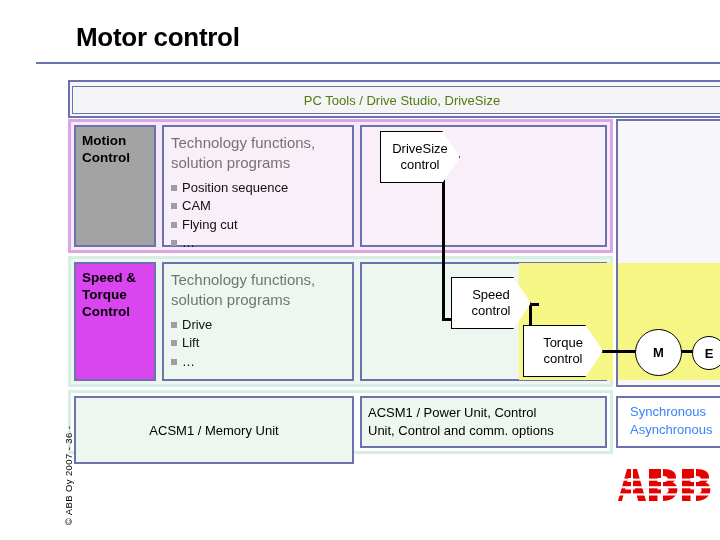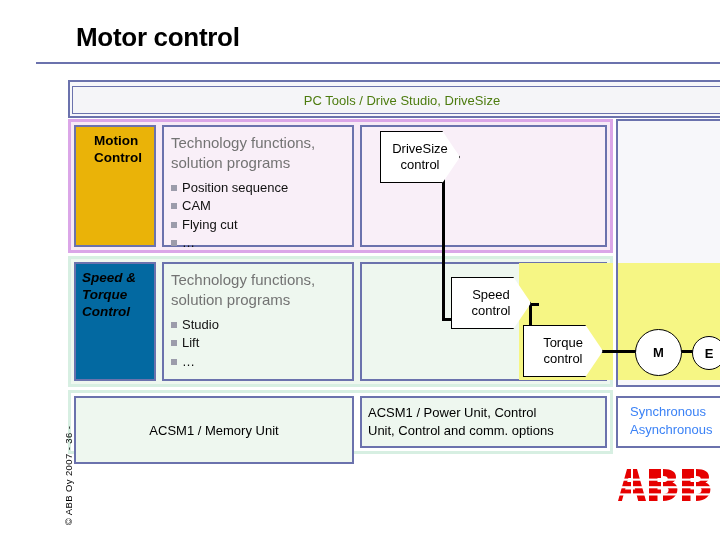--- a/index.html
+++ b/index.html
@@ -33,44 +33,43 @@
     font-size:13px;color:#4d7c0f;
   }
 
   
   #row1-outer{
     position:absolute;left:32px;top:119px;width:545px;height:134px;
     border:3px solid #dba6e8;background:#f7eaf6;box-sizing:border-box;
   }
   #row1-label-box{
     position:absolute;left:38px;top:125px;width:82px;height:122px;
-    border:2px solid #6b72ad;background:#eab308;box-sizing:border-box;
-    padding:6px 0 0 18px;
+    border:2px solid #6b72ad;background:#a3a3a3;box-sizing:border-box;
+    padding:6px 0 0 6px;
   }
   #row1-label-box .lbl{font-size:13.5px;font-weight:bold;color:#000;line-height:1.25;}
   #row1-func-box{
     position:absolute;left:126px;top:125px;width:192px;height:122px;
     border:2px solid #6b72ad;background:#f9eff8;box-sizing:border-box;
     padding:6px 0 0 7px;
   }
   #row1-ctrl-box{
     position:absolute;left:324px;top:125px;width:247px;height:122px;
     border:2px solid #6b72ad;background:#f9eff8;box-sizing:border-box;
   }
 
   
   #row2-outer{
     position:absolute;left:32px;top:256px;width:545px;height:131px;
     border:3px solid #d7efe2;background:#eef7ef;box-sizing:border-box;
   }
   #row2-label-box{
     position:absolute;left:38px;top:262px;width:82px;height:119px;
-    border:2px solid #6b72ad;background:#0369a1;box-sizing:border-box;
+    border:2px solid #6b72ad;background:#d946ef;box-sizing:border-box;
     padding:6px 0 0 6px;
-    font-style:italic;
   }
   #row2-label-box .lbl{font-size:13.5px;font-weight:bold;color:#000;line-height:1.25;}
   #row2-func-box{
     position:absolute;left:126px;top:262px;width:192px;height:119px;
     border:2px solid #6b72ad;background:#eef7ef;box-sizing:border-box;
     padding:6px 0 0 7px;
   }
   #row2-ctrl-box{
     position:absolute;left:324px;top:262px;width:247px;height:119px;
     border:2px solid #6b72ad;background:#eef7ef;box-sizing:border-box;
@@ -227,21 +226,21 @@
   </div>
 
   <div id="row2-func-box">
     <div class="ftitle">
       <div>Technology functions,</div>
       <div>solution programs</div>
     </div>
     <ul class="bul">
       <li>
           <span class="sq"></span>
-          <span>Studio</span>
+          <span>Drive</span>
         </li>
       <li>
           <span class="sq"></span>
           <span>Lift</span>
         </li>
       <li>
           <span class="sq"></span>
           <span>…</span>
         </li>
     </ul>

